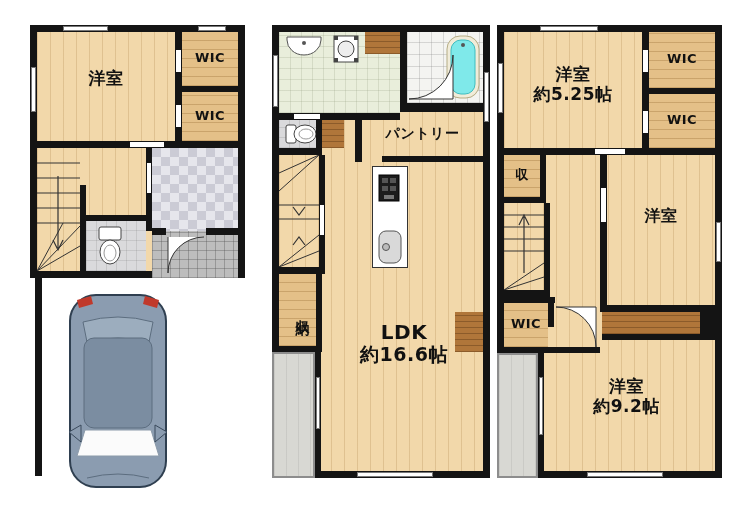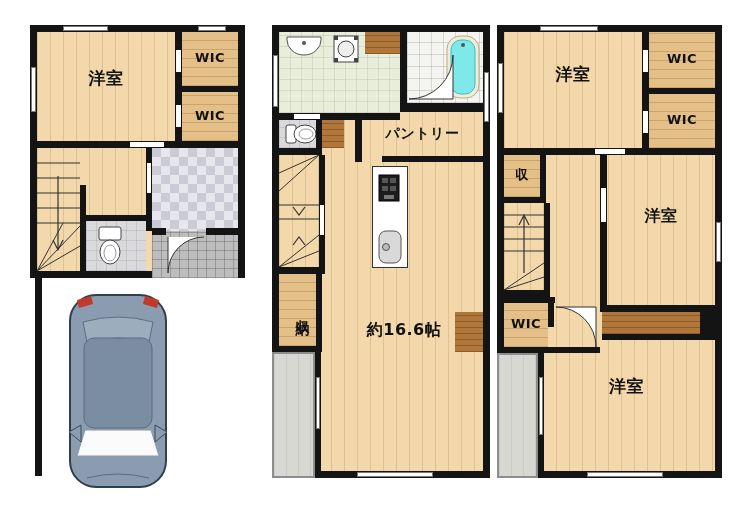--- a/index.html
+++ b/index.html
@@ -211,21 +211,22 @@
     <div class="w" style="left:211px;top:0;width:7px;height:453px;"></div>
     <div class="w" style="left:43px;top:446px;width:175px;height:7px;"></div>
 
     <div class="win" style="left:1px;top:30px;width:5px;height:52px;"></div>
     <div class="win" style="left:212px;top:47px;width:5px;height:50px;"></div>
     <div class="win" style="left:85px;top:447px;width:76px;height:5px;"></div>
 
     <div class="lbl" style="left:90px;top:100px;width:121px;font-size:14px;">パントリー</div>
     <div class="lbl vlbl" style="left:13px;top:258px;width:26px;height:56px;font-size:14px;">収納</div>
     <div class="lbl" style="left:53px;top:296px;width:158px;font-size:20px;">
-      <span style="font-size:16px;">約16.6帖</span>
+      <span>LDK</span>
+      <span style="font-size:19px;">約16.6帖</span>
     </div>
   </section>
 
   <section class="plan" style="left:497px;top:25px;width:225px;height:453px;">
     <div class="abs wood" style="left:7px;top:7px;width:211px;height:439px;"></div>
 
     <div class="abs woodh" style="left:152px;top:7px;width:66px;height:56px;"></div>
     <div class="abs woodh" style="left:152px;top:69px;width:66px;height:54px;"></div>
     <div class="abs woodh" style="left:7px;top:130px;width:36px;height:42px;"></div>
     <div class="abs woodh" style="left:7px;top:278px;width:44px;height:44px;"></div>
@@ -272,26 +273,28 @@
     <div class="w" style="left:218px;top:0;width:7px;height:453px;"></div>
     <div class="w" style="left:41px;top:446px;width:184px;height:7px;"></div>
 
     <div class="win" style="left:43px;top:1px;width:58px;height:5px;"></div>
     <div class="win" style="left:1px;top:38px;width:5px;height:50px;"></div>
     <div class="win" style="left:219px;top:197px;width:5px;height:40px;"></div>
     <div class="win" style="left:90px;top:447px;width:76px;height:5px;"></div>
 
     <div class="lbl" style="left:7px;top:40px;width:138px;font-size:17px;">
       <span>洋室</span>
+      <span>約5.25帖</span>
     </div>
     <div class="lbl" style="left:152px;top:27px;width:66px;font-size:13px;">WIC</div>
     <div class="lbl" style="left:152px;top:88px;width:66px;font-size:13px;">WIC</div>
     <div class="lbl" style="left:7px;top:143px;width:36px;font-size:13px;">収</div>
     <div class="lbl" style="left:110px;top:182px;width:108px;font-size:16px;">
       <span>洋室</span>
     </div>
     <div class="lbl" style="left:7px;top:292px;width:44px;font-size:13px;">WIC</div>
     <div class="lbl" style="left:41px;top:352px;width:177px;font-size:17px;">
       <span>洋室</span>
+      <span>約9.2帖</span>
     </div>
   </section>
 
 </div>
 
 </body></html>

